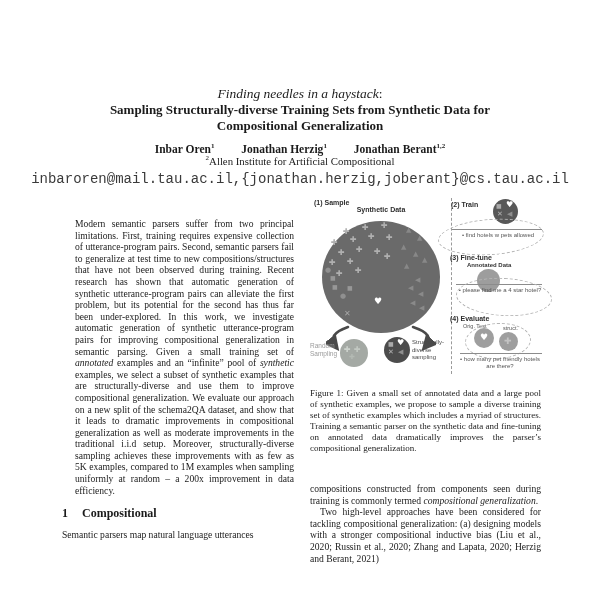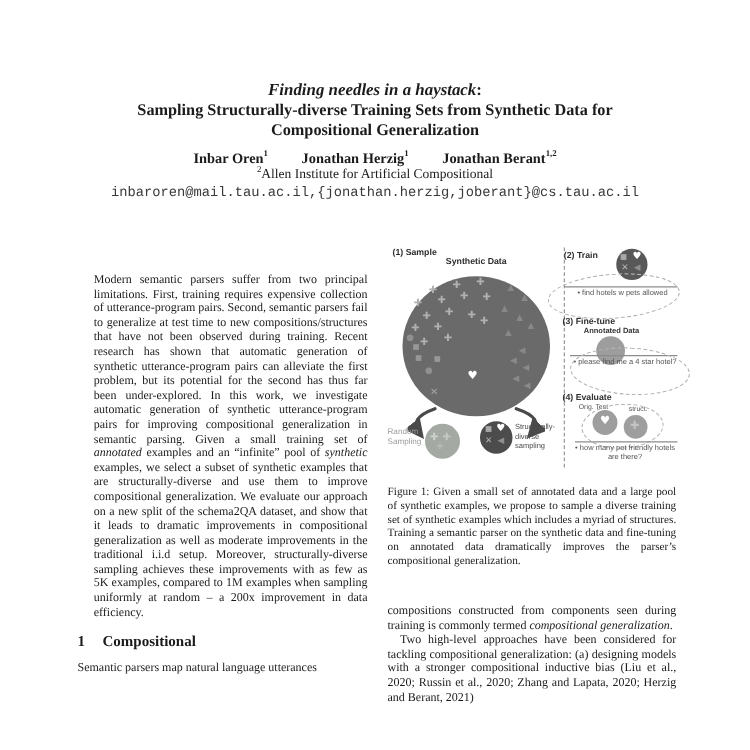--- a/index.html
+++ b/index.html
@@ -3,28 +3,28 @@
 <meta charset="utf-8">
 <style>
   html,body{margin:0;padding:0;background:#e8e8e8;}
   .page{
     position:relative;width:600px;height:600px;background:#ffffff;
     overflow:hidden;margin:0 auto;
     font-family:"Liberation Serif", serif;color:#1b1b1b;
   }
   
   .titleblock{position:absolute;top:64px;left:0;width:600px;text-align:center;}
-  .t1{font-size:13.5px;font-weight:bold;line-height:16px;}
+  .t1{font-size:13.5px;font-weight:normal;line-height:16px;margin-top:22px;}
   .t1 em{font-style:italic;}
   .t2{font-size:13px;font-weight:bold;line-height:16px;}
   .authors{margin-top:9px;font-size:11.5px;font-weight:bold;}
   .authors .auth{margin:0 12px;}
   sup{font-size:7px;vertical-align:super;line-height:0;}
   .affil{font-size:10.8px;line-height:13.5px;}
-  .emails{margin-top:2px;font-size:11px;font-family:"Liberation Mono","DejaVu Sans Mono",monospace;color:#3a3a3a;}
+  .emails{margin-top:2px;font-size:14px;font-family:"Liberation Mono","DejaVu Sans Mono",monospace;color:#3a3a3a;}
   
   .col-left{position:absolute;left:62px;top:198px;width:240px;}
   .col-right{position:absolute;left:310px;top:198px;width:231px;}
   .abs-head{text-align:center;font-weight:bold;font-size:11.5px;}
   .abs-text{margin:20px 8px 0 13px;font-size:9.6px;line-height:11.6px;text-align:justify;}
   .abs-text i, .bodytext i{font-style:italic;}
   .sec-head{margin-top:10px;font-weight:bold;font-size:12px;}
   .sec-head .secnum{margin-right:14px;}
   .intro-line{margin-top:8px;font-size:9.6px;line-height:11.6px;text-align:justify;}
   .caption{margin:8px 0 0 0;font-size:9px;line-height:11px;text-align:justify;color:#222;}

